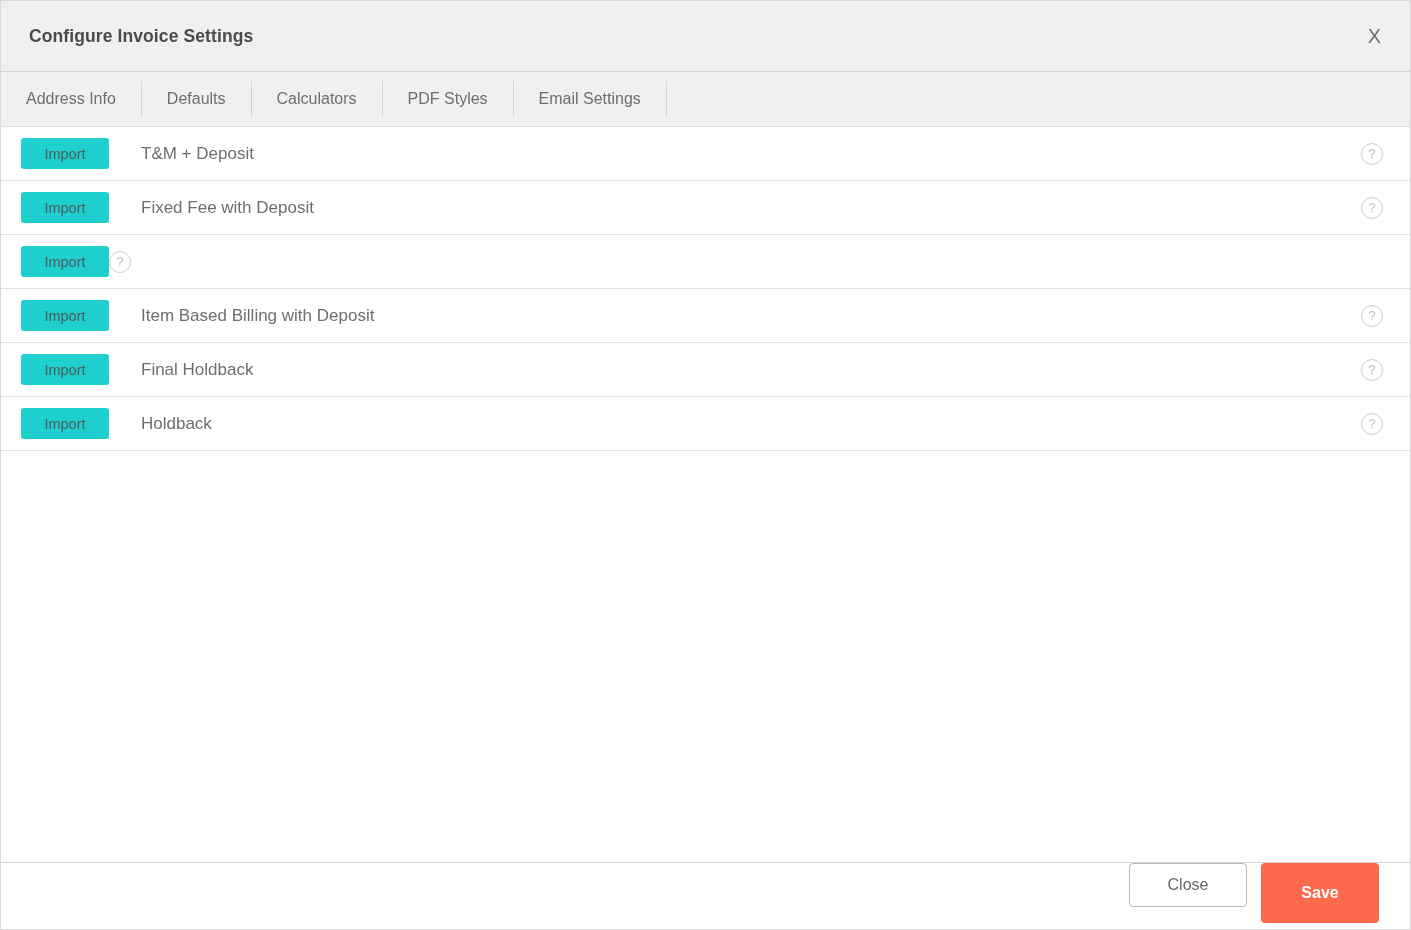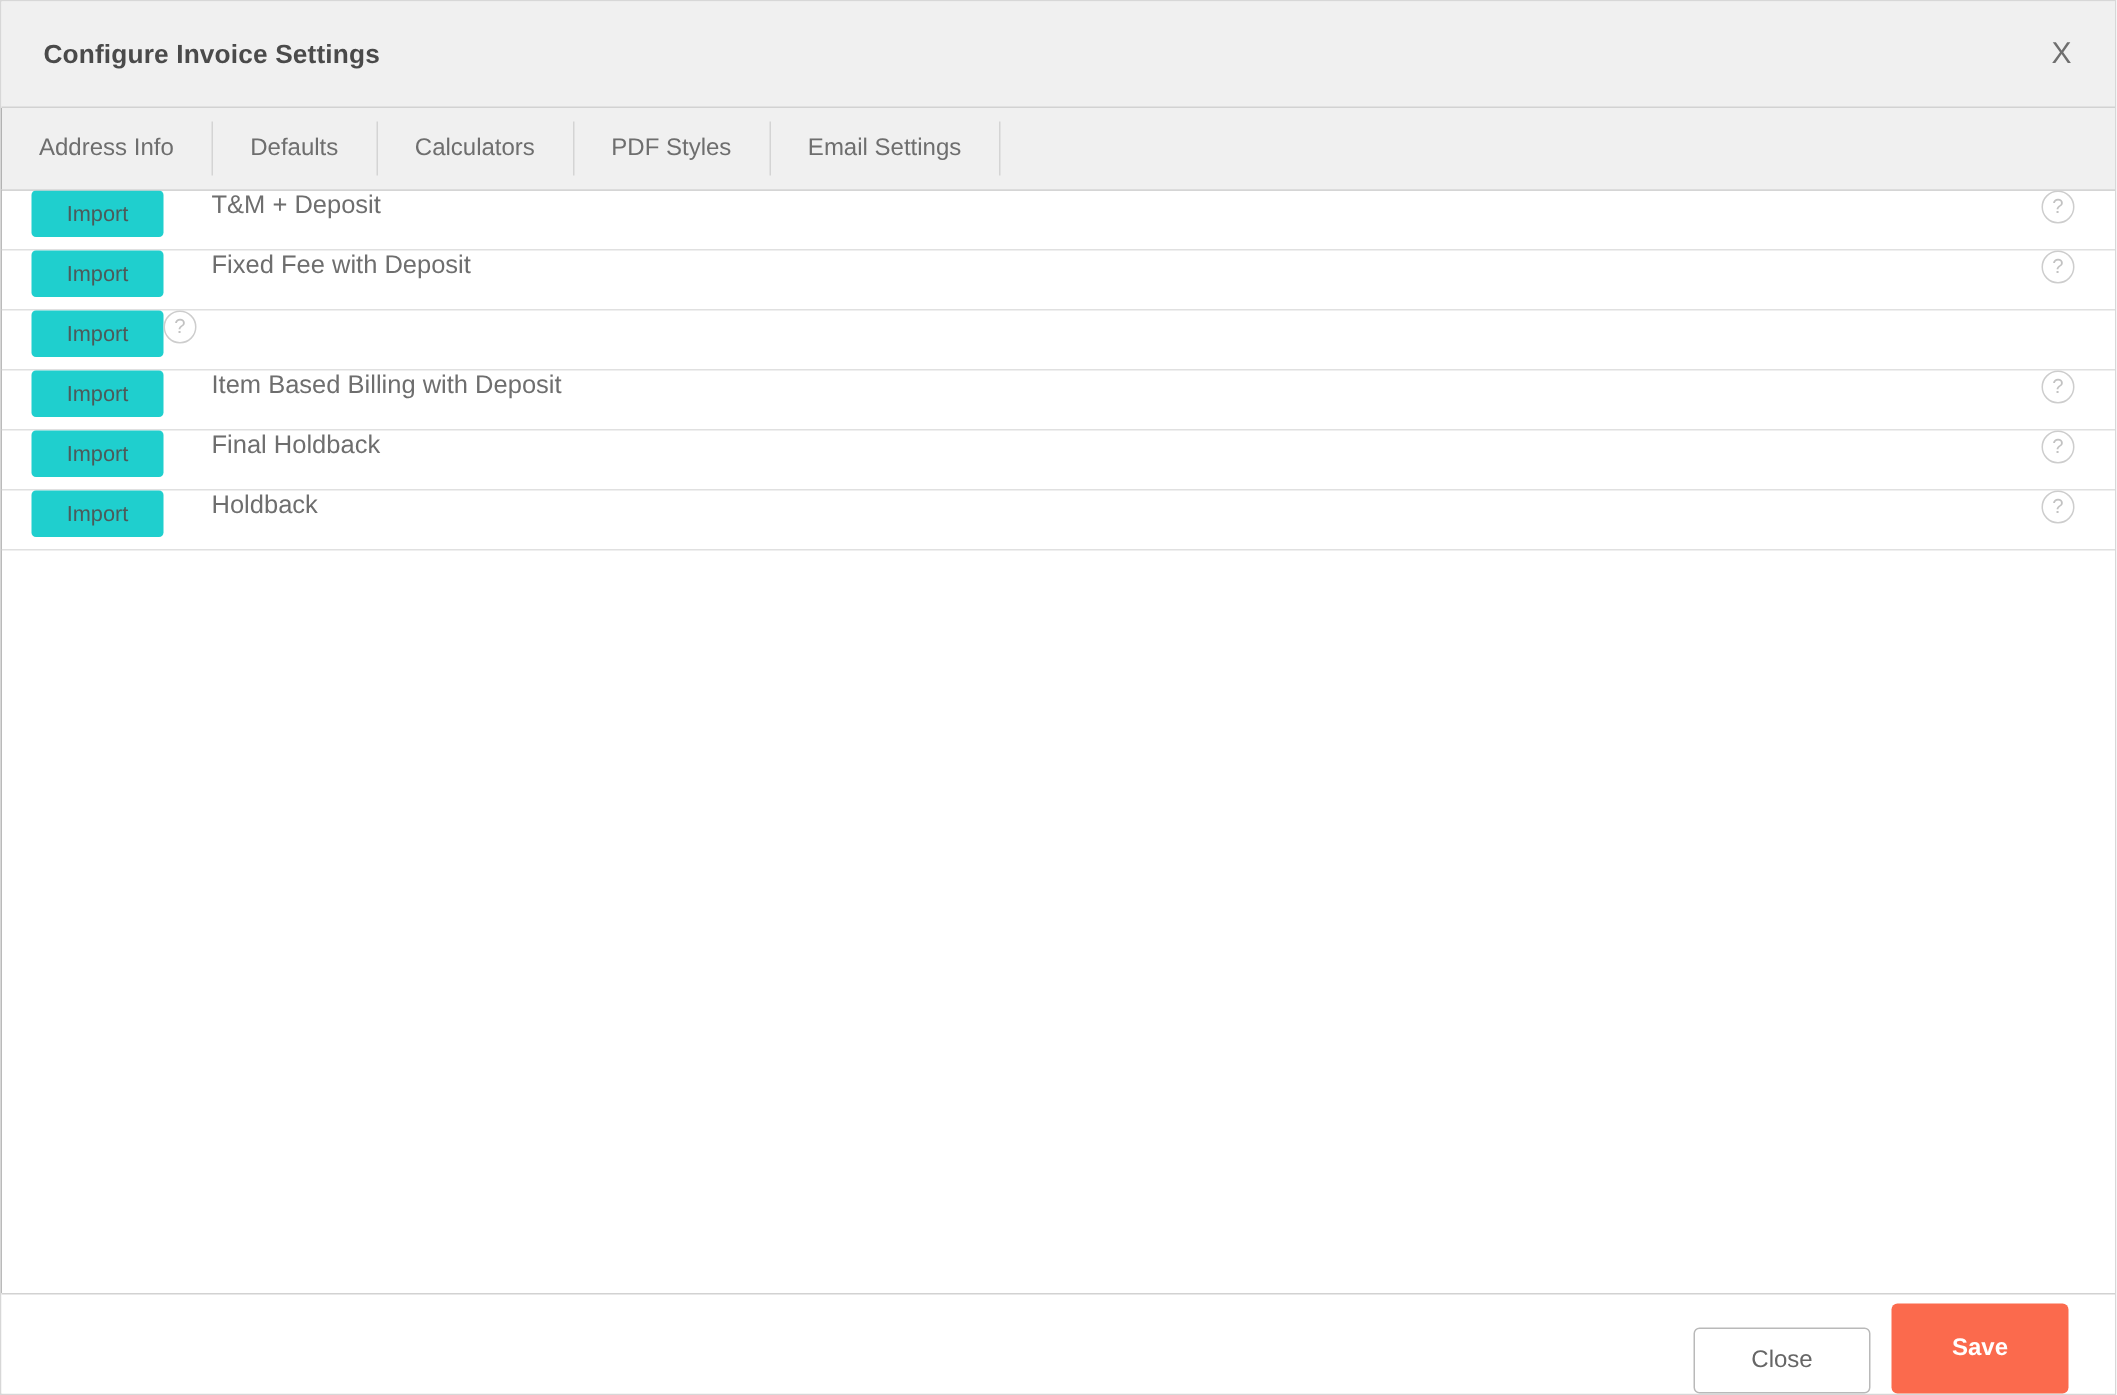--- a/index.html
+++ b/index.html
@@ -113,22 +113,23 @@
     flex: 0 0 1px;
   }
 
   
   .calc-list {
     flex: 1;
     overflow-y: auto;
     background: #ffffff;
   }
   .calc-row {
-    height: 40px;
-    display: flex;
+    height: 54px;
+    display: flex;
+    align-items: center;
     border-bottom: 1px solid #e0e0e0;
     padding: 0 0 0 20px;
   }
   .import-btn {
     width: 88px;
     height: 31px;
     background: #1fcfce;
     border: none;
     border-radius: 3px;
     color: #4b5b5b;
@@ -163,21 +164,21 @@
     line-height: 1;
   }
 
   
   .dialog-footer {
     height: 67px;
     min-height: 67px;
     border-top: 1px solid #d2d2d2;
     background: #ffffff;
     display: flex;
-    align-items: flex-end;
+    align-items: flex-start;
     justify-content: flex-end;
     padding-right: 31px;
     gap: 14px;
   }
   .btn-close {
     width: 118px;
     height: 44px;
     background: #ffffff;
     border: 1px solid #b9b9b9;
     border-radius: 4px;

